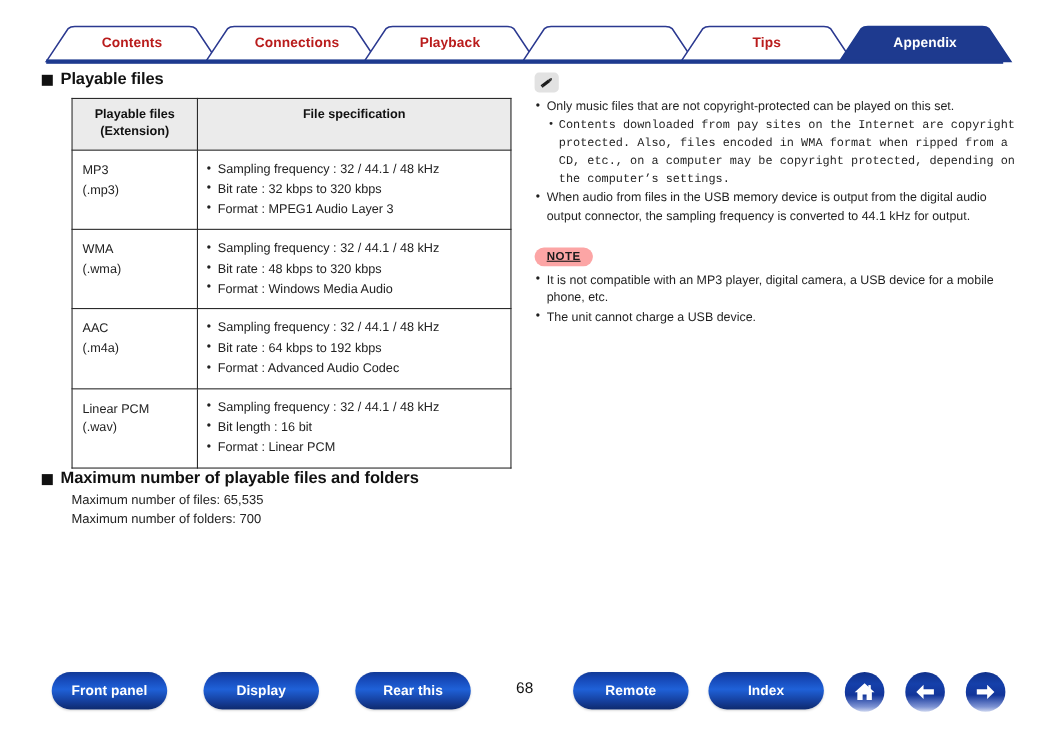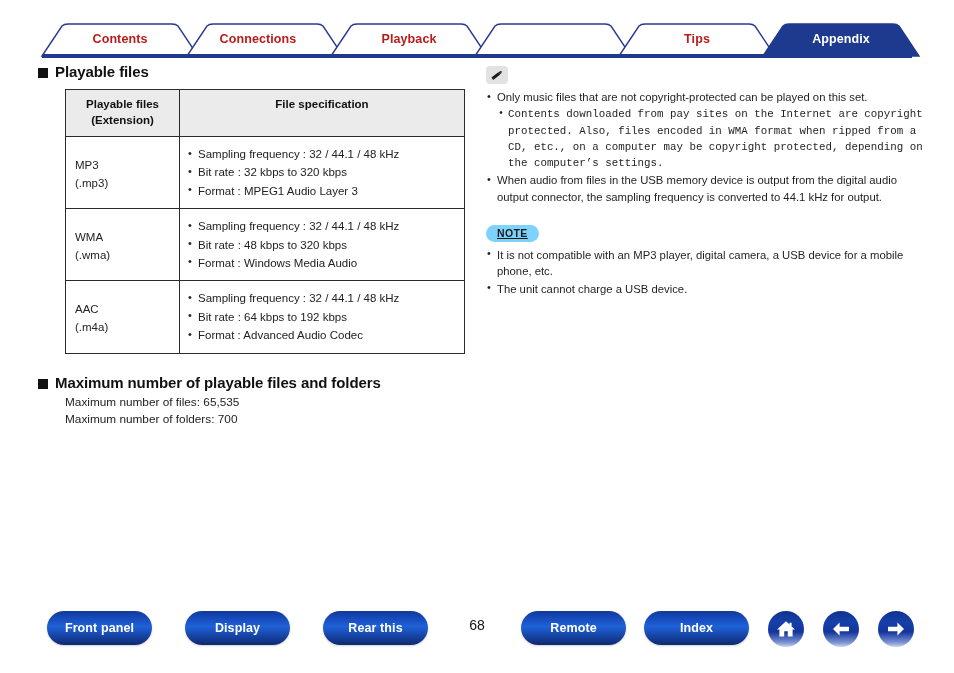--- a/index.html
+++ b/index.html
@@ -102,21 +102,21 @@
     text-align: center;
     font-size: 11.5px;
     font-weight: bold;
     padding: 7px 4px 8px 4px;
     line-height: 1.35;
     color: #111;
   }
   .col-ext { width: 105px; }
   td.fmt {
     font-size: 11.5px;
-    padding: 20px 6px 9px 9px;
+    padding: 10px 6px 9px 9px;
     line-height: 1.55;
     color: #222;
   }
   td.spec-list {
     font-size: 11.5px;
     padding: 8px 6px 8px 8px;
     line-height: 1.6;
     color: #222;
   }
   td.spec-list ul {
@@ -133,42 +133,42 @@
     position: absolute;
     left: 0;
     top: -0.5px;
     font-size: 11px;
     color: #222;
   }
   .ext-name { display: block; }
   .ext-sub { display: block; }
 
   
-  #maxsec { margin-top: 20px; }
+  #maxsec { }
   .maxline {
     margin-left: 27px;
     font-size: 11.8px;
     line-height: 1.5;
     color: #222;
   }
   .maxline.first { margin-top: 3px; }
 
   
   .badge-pencil {
     width: 22px;
     height: 18px;
     background: #e2e2e2;
     border-radius: 4px;
     display: flex;
     align-items: center;
     justify-content: center;
   }
   .badge-note {
     display: inline-block;
-    background: #7dd3fc;
+    background: #fca5a5;
     border-radius: 9px;
     padding: 2px 11px 3px 11px;
     font-size: 10.5px;
     font-weight: bold;
     color: #1a1a1a;
     letter-spacing: 0.4px;
     text-decoration: underline;
   }
   ul.notes {
     list-style: none;
@@ -274,21 +274,21 @@
 
     <path d="M42,34 L62,4 Q64,2 68,2 L172,2 Q176,2 178,4 L198,34 Z" fill="#ffffff" stroke="#2b3990" stroke-width="1.4"></path>
     <path d="M187,34 L207,4 Q209,2 213,2 L317,2 Q321,2 323,4 L343,34 Z" fill="#ffffff" stroke="#2b3990" stroke-width="1.4"></path>
     <path d="M331,34 L351,4 Q353,2 357,2 L461,2 Q465,2 467,4 L487,34 Z" fill="#ffffff" stroke="#2b3990" stroke-width="1.4"></path>
     <path d="M475,34 L495,4 Q497,2 501,2 L605,2 Q609,2 611,4 L631,34 Z" fill="#ffffff" stroke="#2b3990" stroke-width="1.4"></path>
     <path d="M619,34 L639,4 Q641,2 645,2 L749,2 Q753,2 755,4 L775,34 Z" fill="#ffffff" stroke="#2b3990" stroke-width="1.4"></path>
 
     <path d="M763,34 L783,4 Q785,2 789,2 L893,2 Q897,2 899,4 L919,34 Z" fill="#1e3a8f" stroke="#1e3a8f" stroke-width="1.4"></path>
   </svg>
   <div class="tab-label" style="left:42px;  width:156px;">Contents</div>
-  <div class="tab-label" style="left:180px; width:156px;text-align:center;">Connections</div>
+  <div class="tab-label" style="left:192px; width:156px;text-align:center;">Connections</div>
   <div class="tab-label" style="left:331px; width:156px;">Playback</div>
   <div class="tab-label" style="left:619px; width:156px;">Tips</div>
   <div class="tab-label active" style="left:763px; width:156px;">Appendix</div>
 </div>
 <div id="tab-underline"></div>
 
 <div id="left-col">
 
   <div class="sec-head">
     <span class="sec-sq"></span>
@@ -338,20 +338,33 @@
           <span class="ext-sub">(.m4a)</span>
         </td>
         <td class="spec-list">
           <ul>
             <li>Sampling frequency : 32 / 44.1 / 48 kHz</li>
             <li>Bit rate : 64 kbps to 192 kbps</li>
             <li>Format : Advanced Audio Codec</li>
           </ul>
         </td>
       </tr>
+      <tr>
+        <td class="fmt">
+          <span class="ext-name">Linear PCM</span>
+          <span class="ext-sub">(.wav)</span>
+        </td>
+        <td class="spec-list">
+          <ul>
+            <li>Sampling frequency : 32 / 44.1 / 48 kHz</li>
+            <li>Bit length : 16 bit</li>
+            <li>Format : Linear PCM</li>
+          </ul>
+        </td>
+      </tr>
     </tbody>
   </table>
 
   <div id="maxsec">
     <div class="sec-head">
       <span class="sec-sq"></span>
       <span>Maximum number of playable files and folders</span>
     </div>
     <div class="maxline first">Maximum number of files: 65,535</div>
     <div class="maxline">Maximum number of folders: 700</div>

